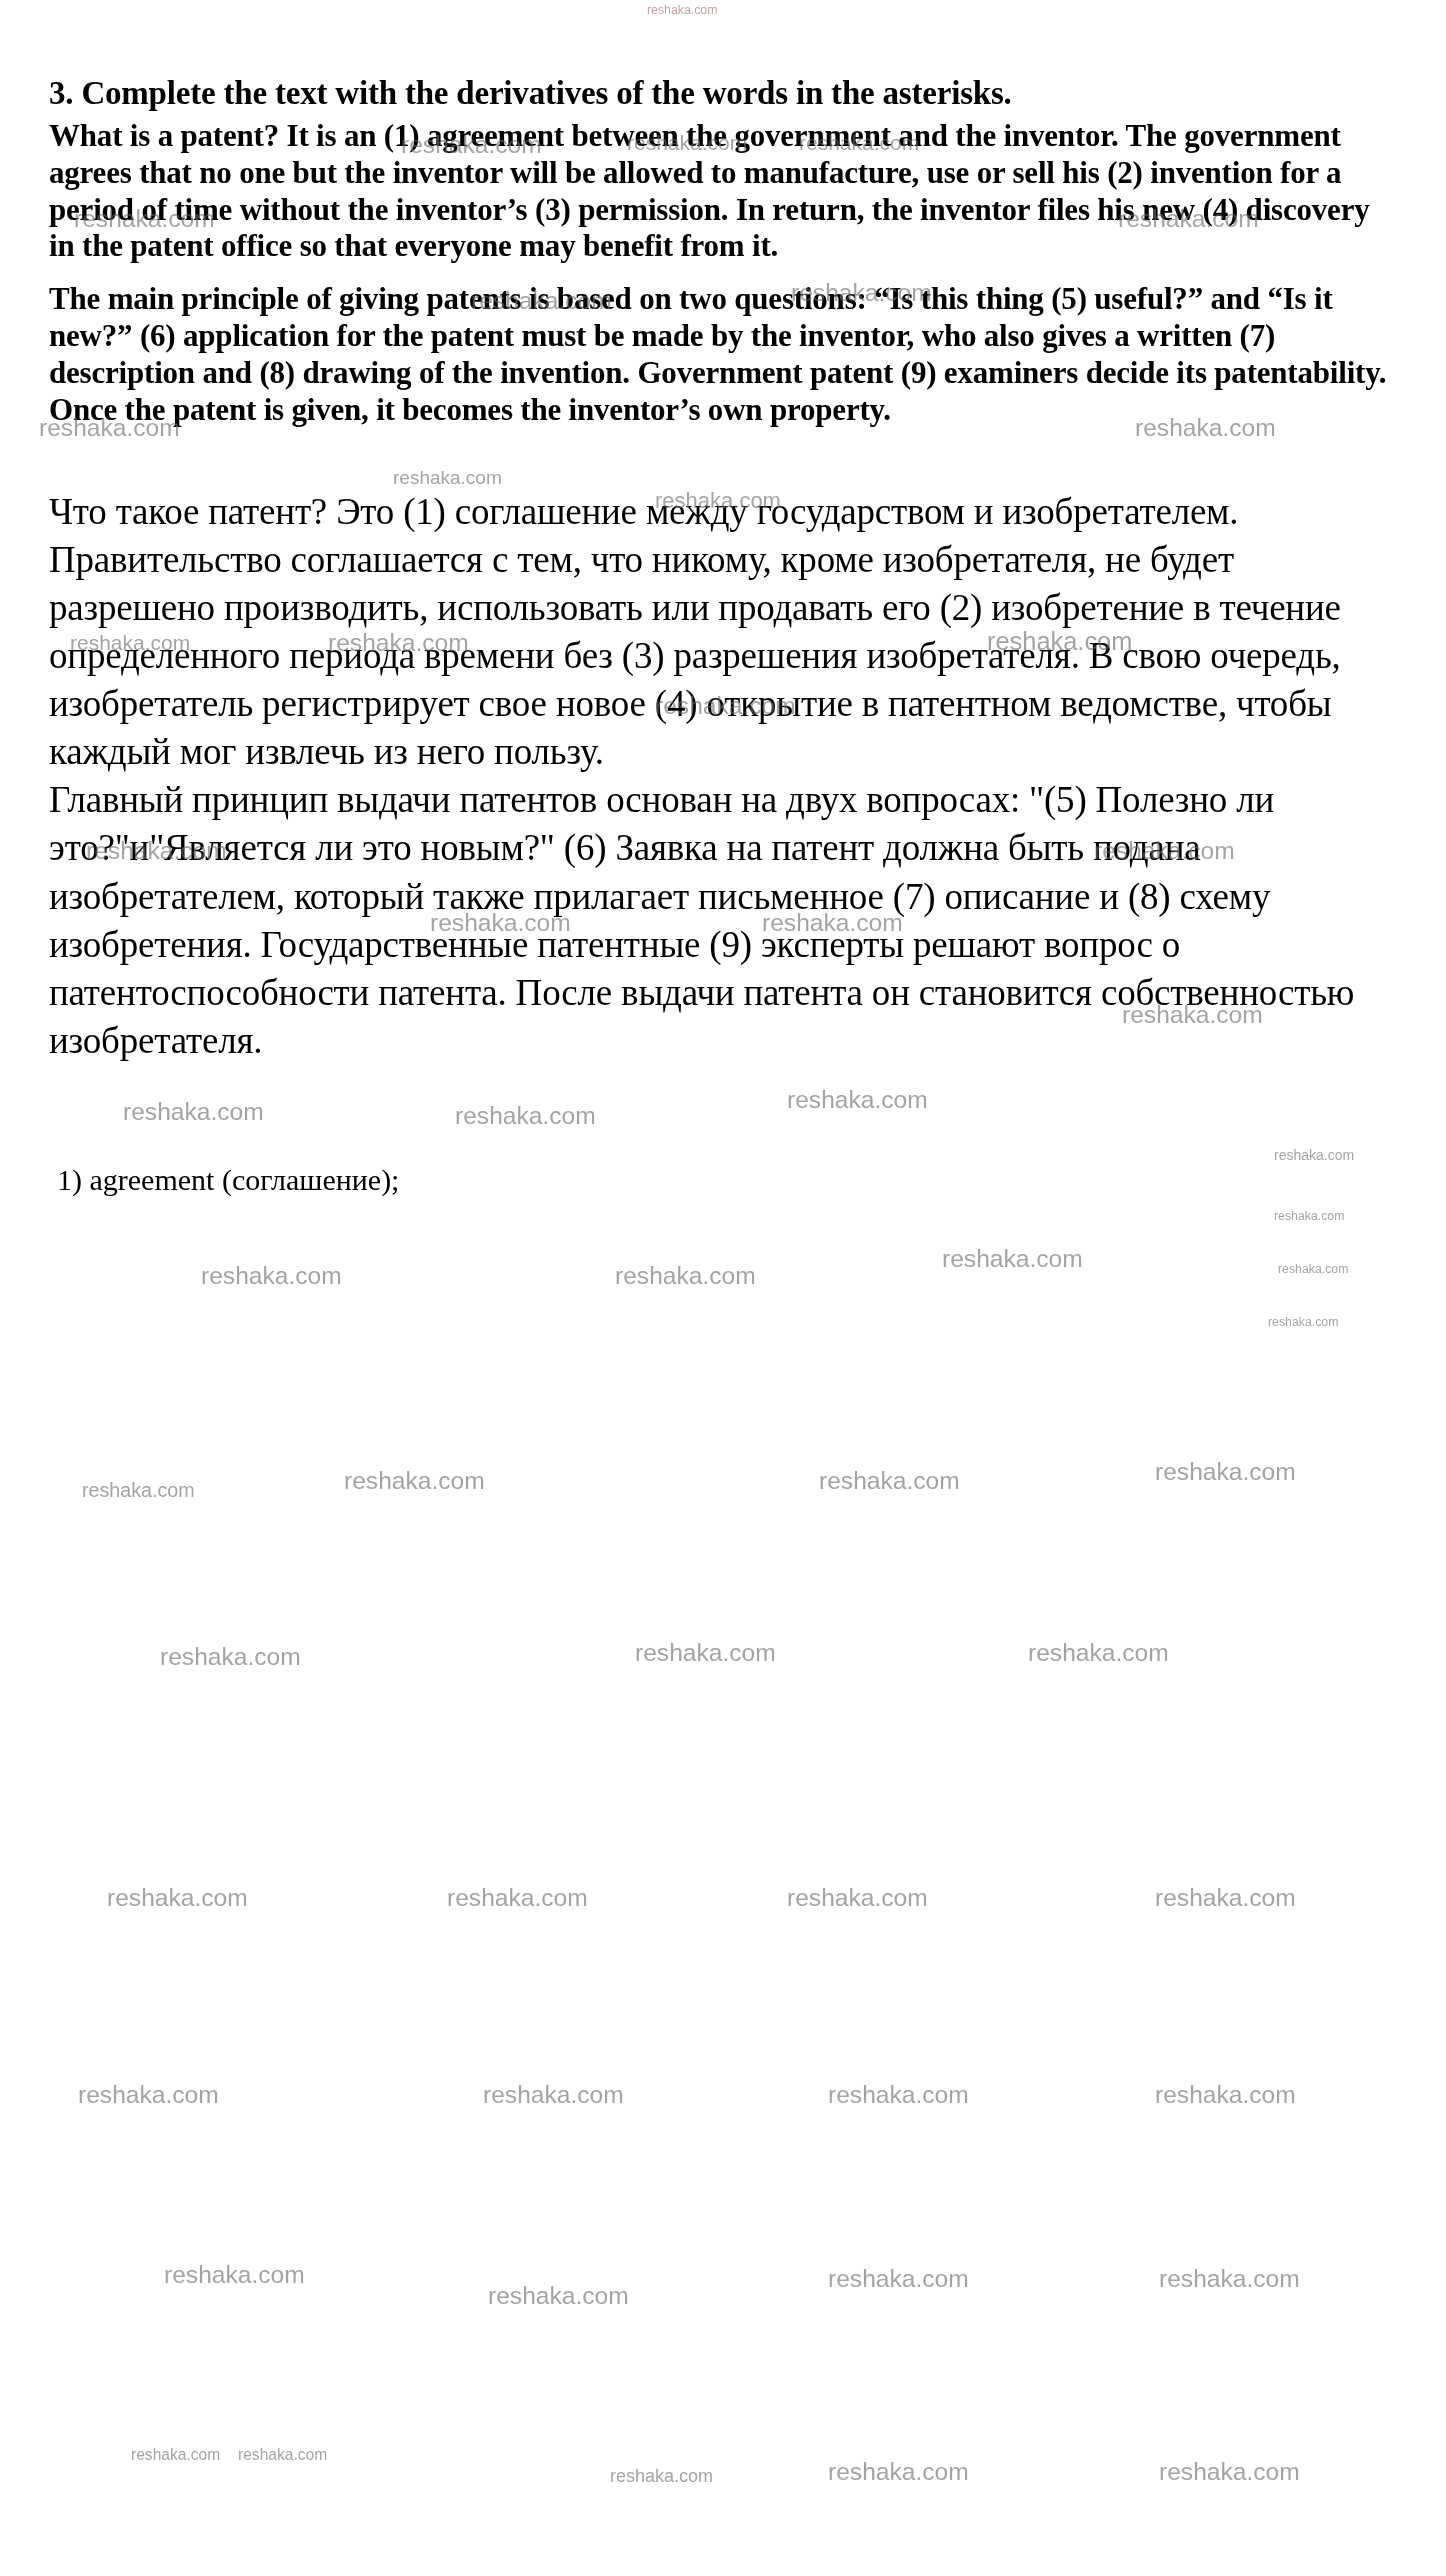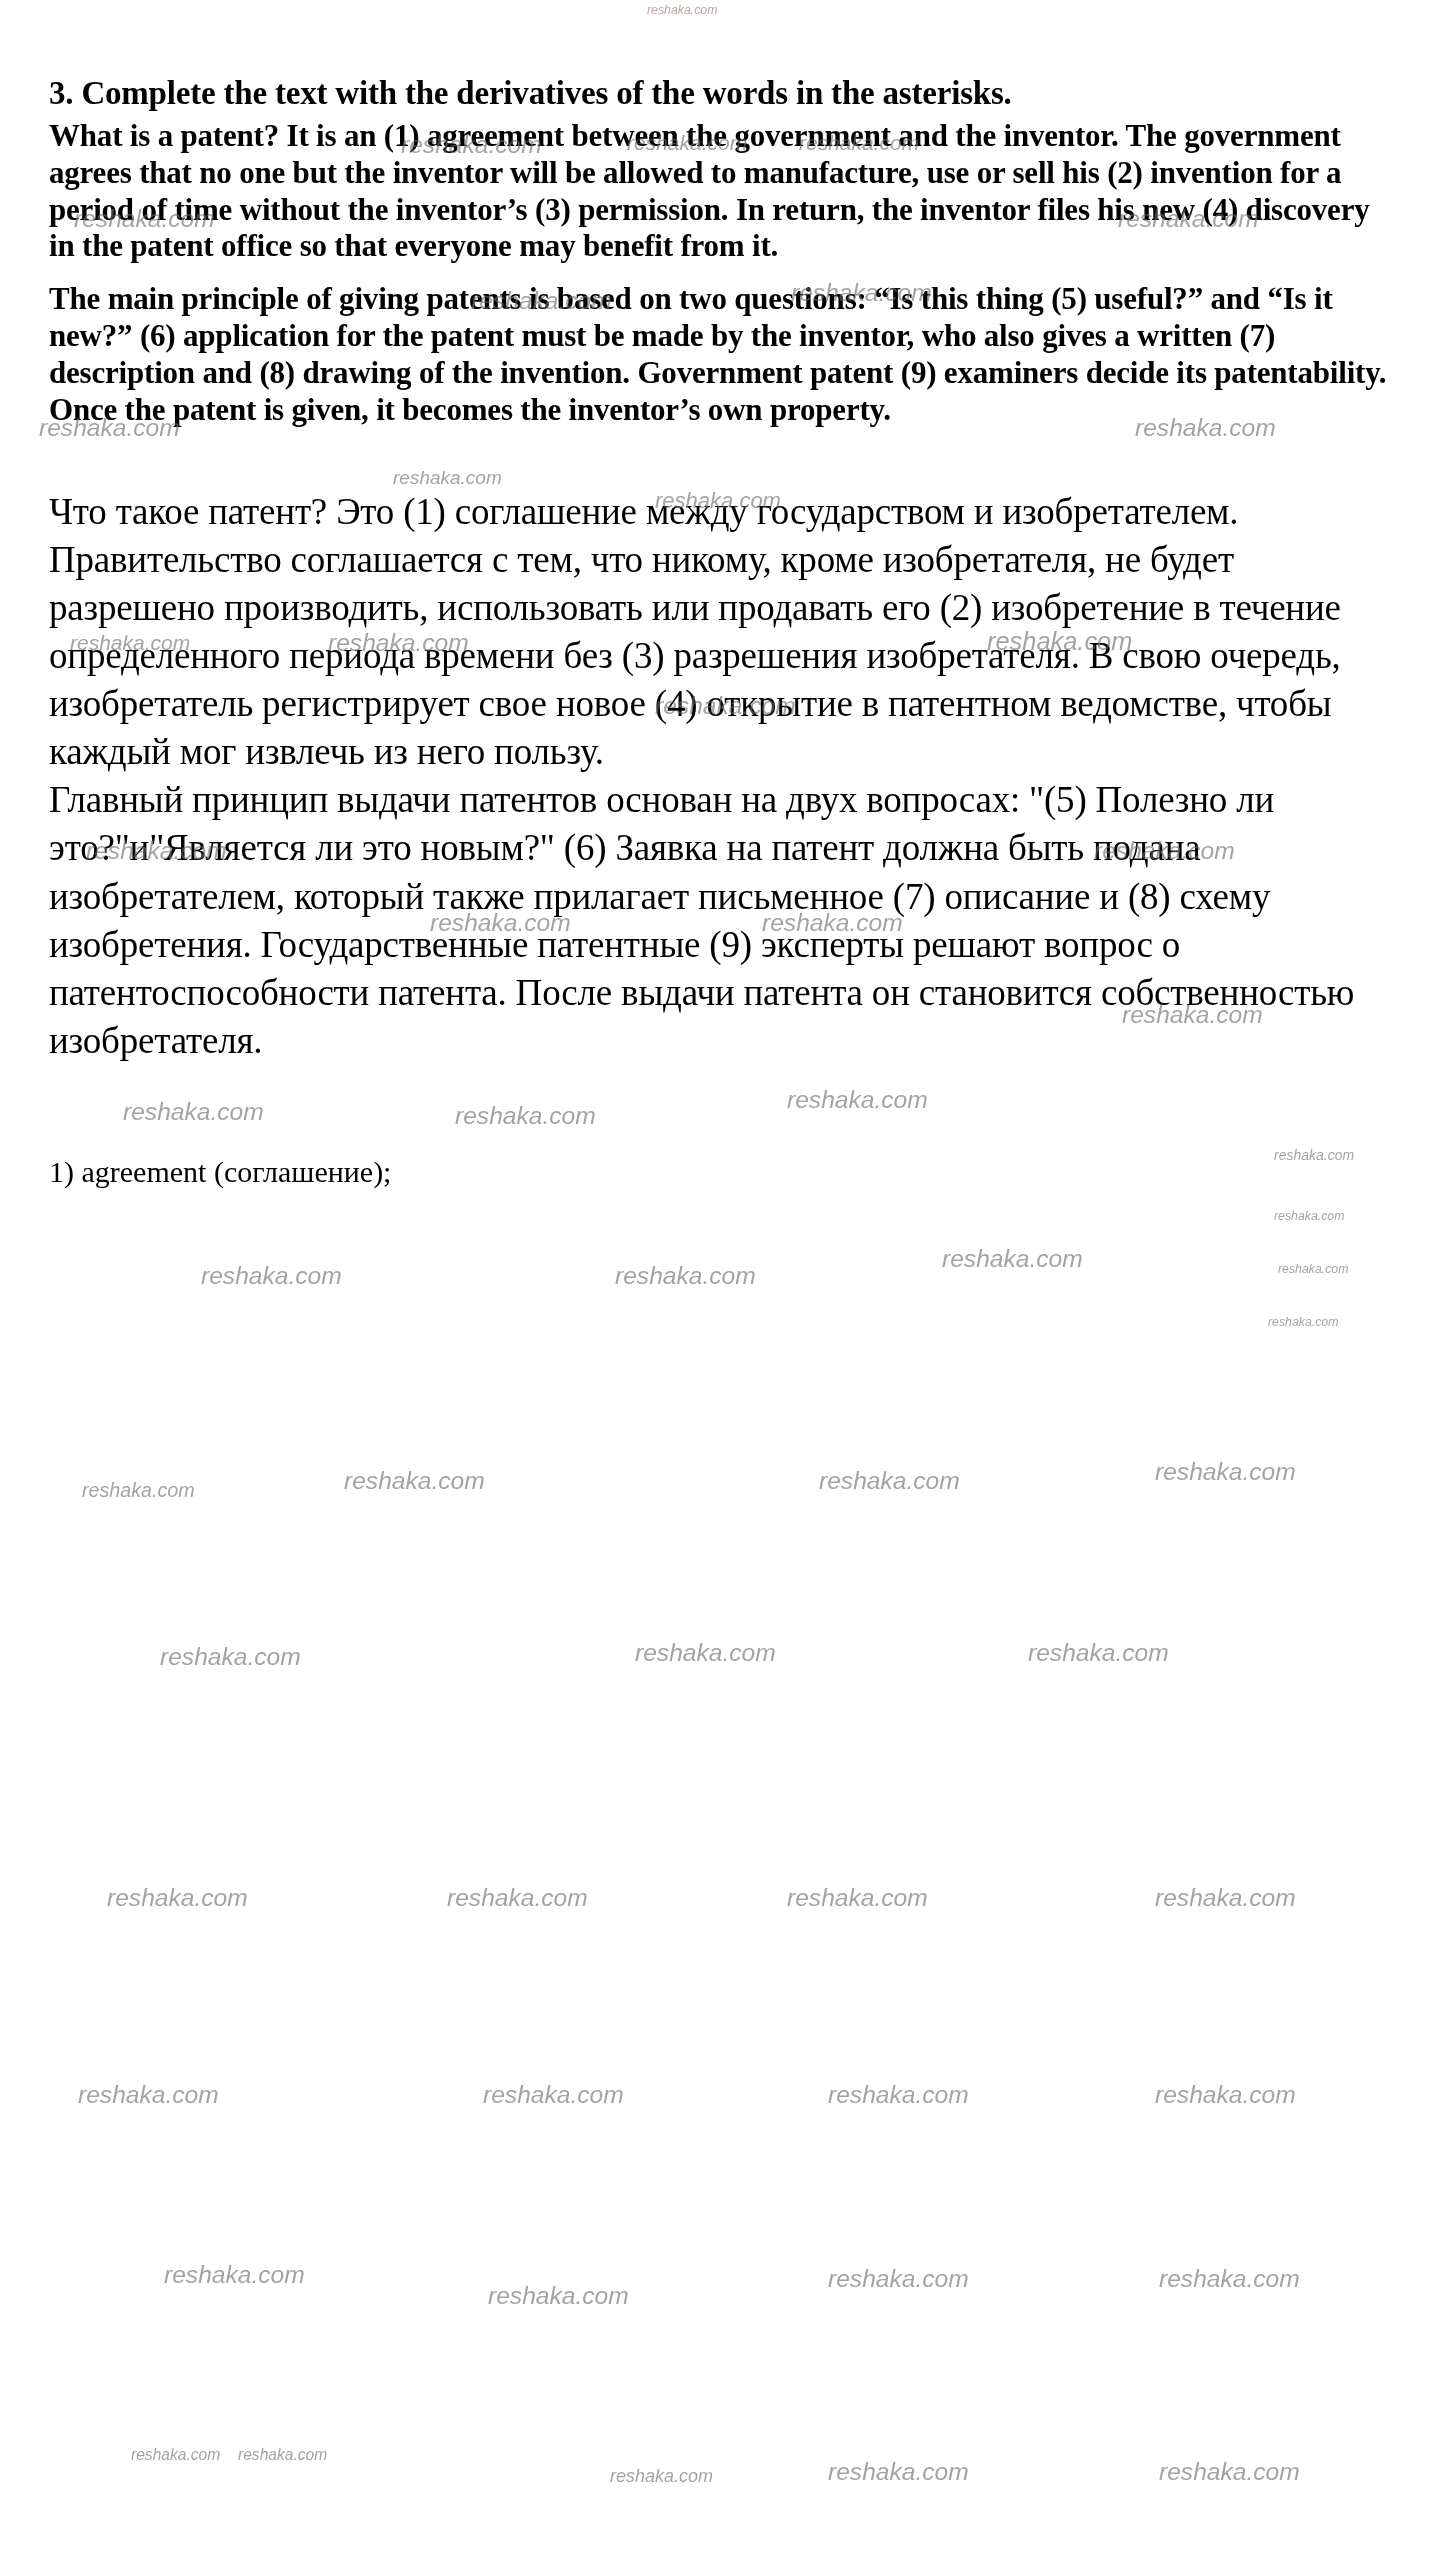--- a/index.html
+++ b/index.html
@@ -64,31 +64,30 @@
     margin: 0;
     letter-spacing: -0.2px;
   }
   .para-ru + .para-ru {
     margin-top: 0;
   }
   .answer-line {
     font-weight: normal;
     font-size: 30px;
     line-height: 1.3;
-    margin: 0;
+    margin: 8px;
   }
   
   .wm-layer {
     position: absolute;
     left: 0; top: 0;
     width: 1447px;
     height: 2576px;
     z-index: 3;
     pointer-events: none;
-    font-style: italic;
   }
   .wm {
     position: absolute;
     font-family: "Liberation Sans", sans-serif;
     color: #6b6b6b;
     opacity: 0.62;
     white-space: nowrap;
     font-weight: normal;
   }
   .wm-top {

